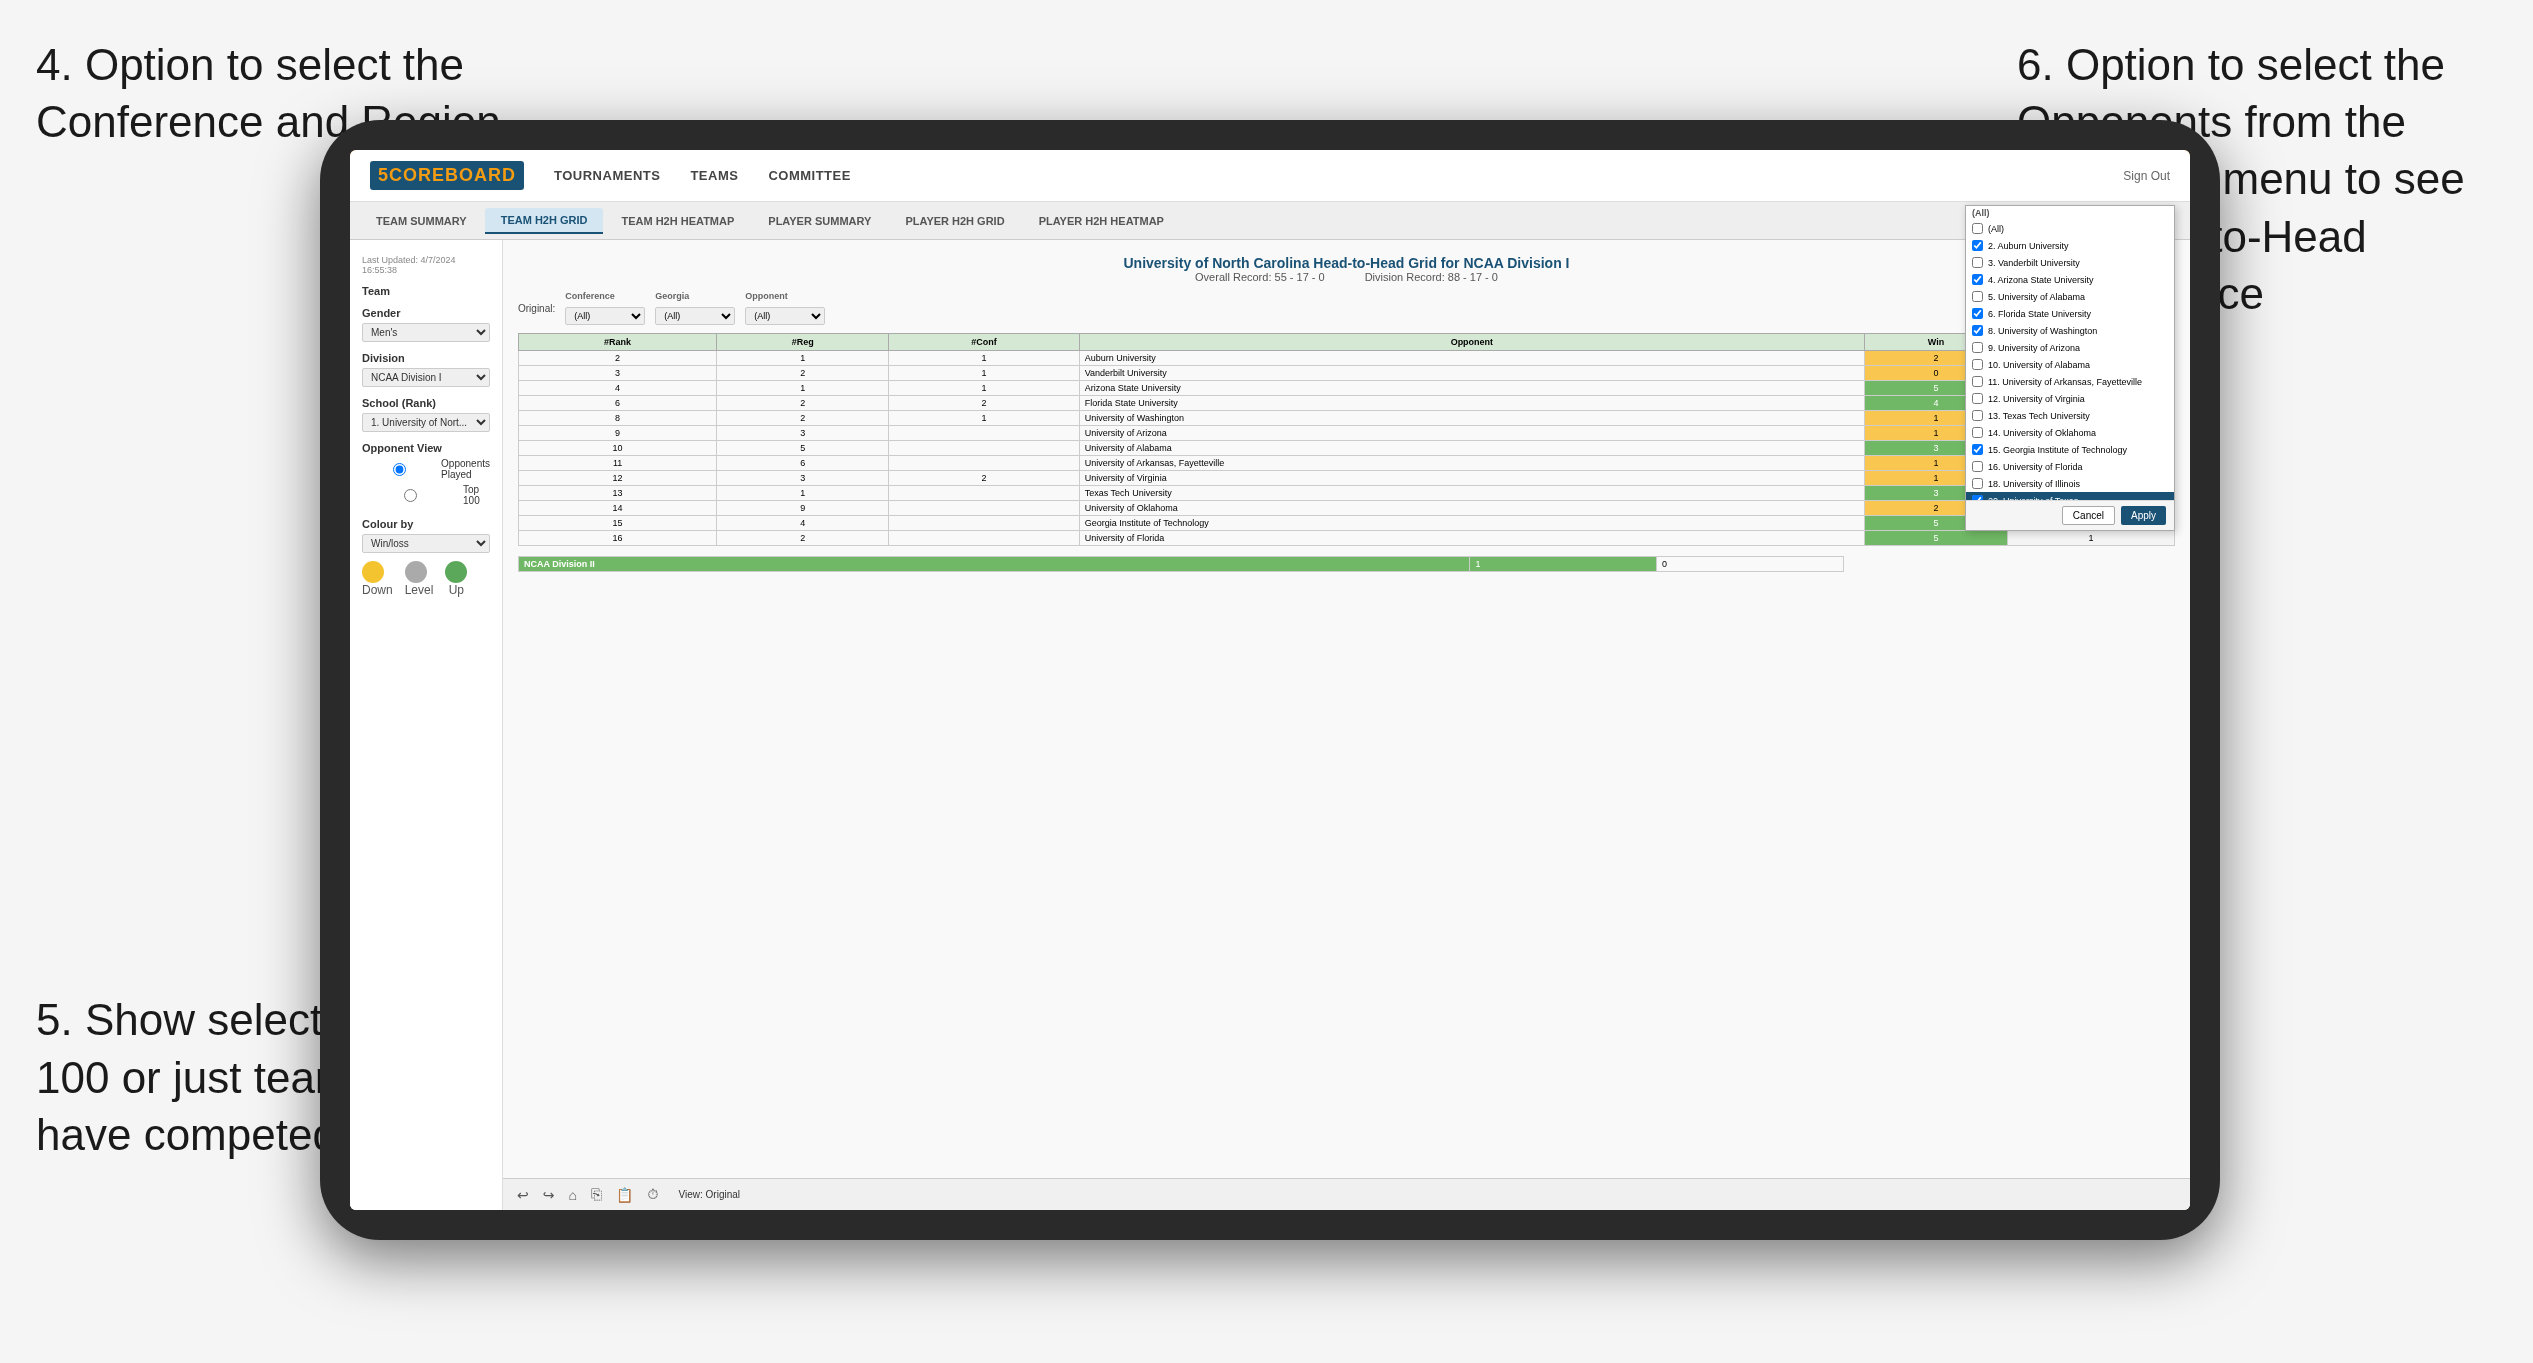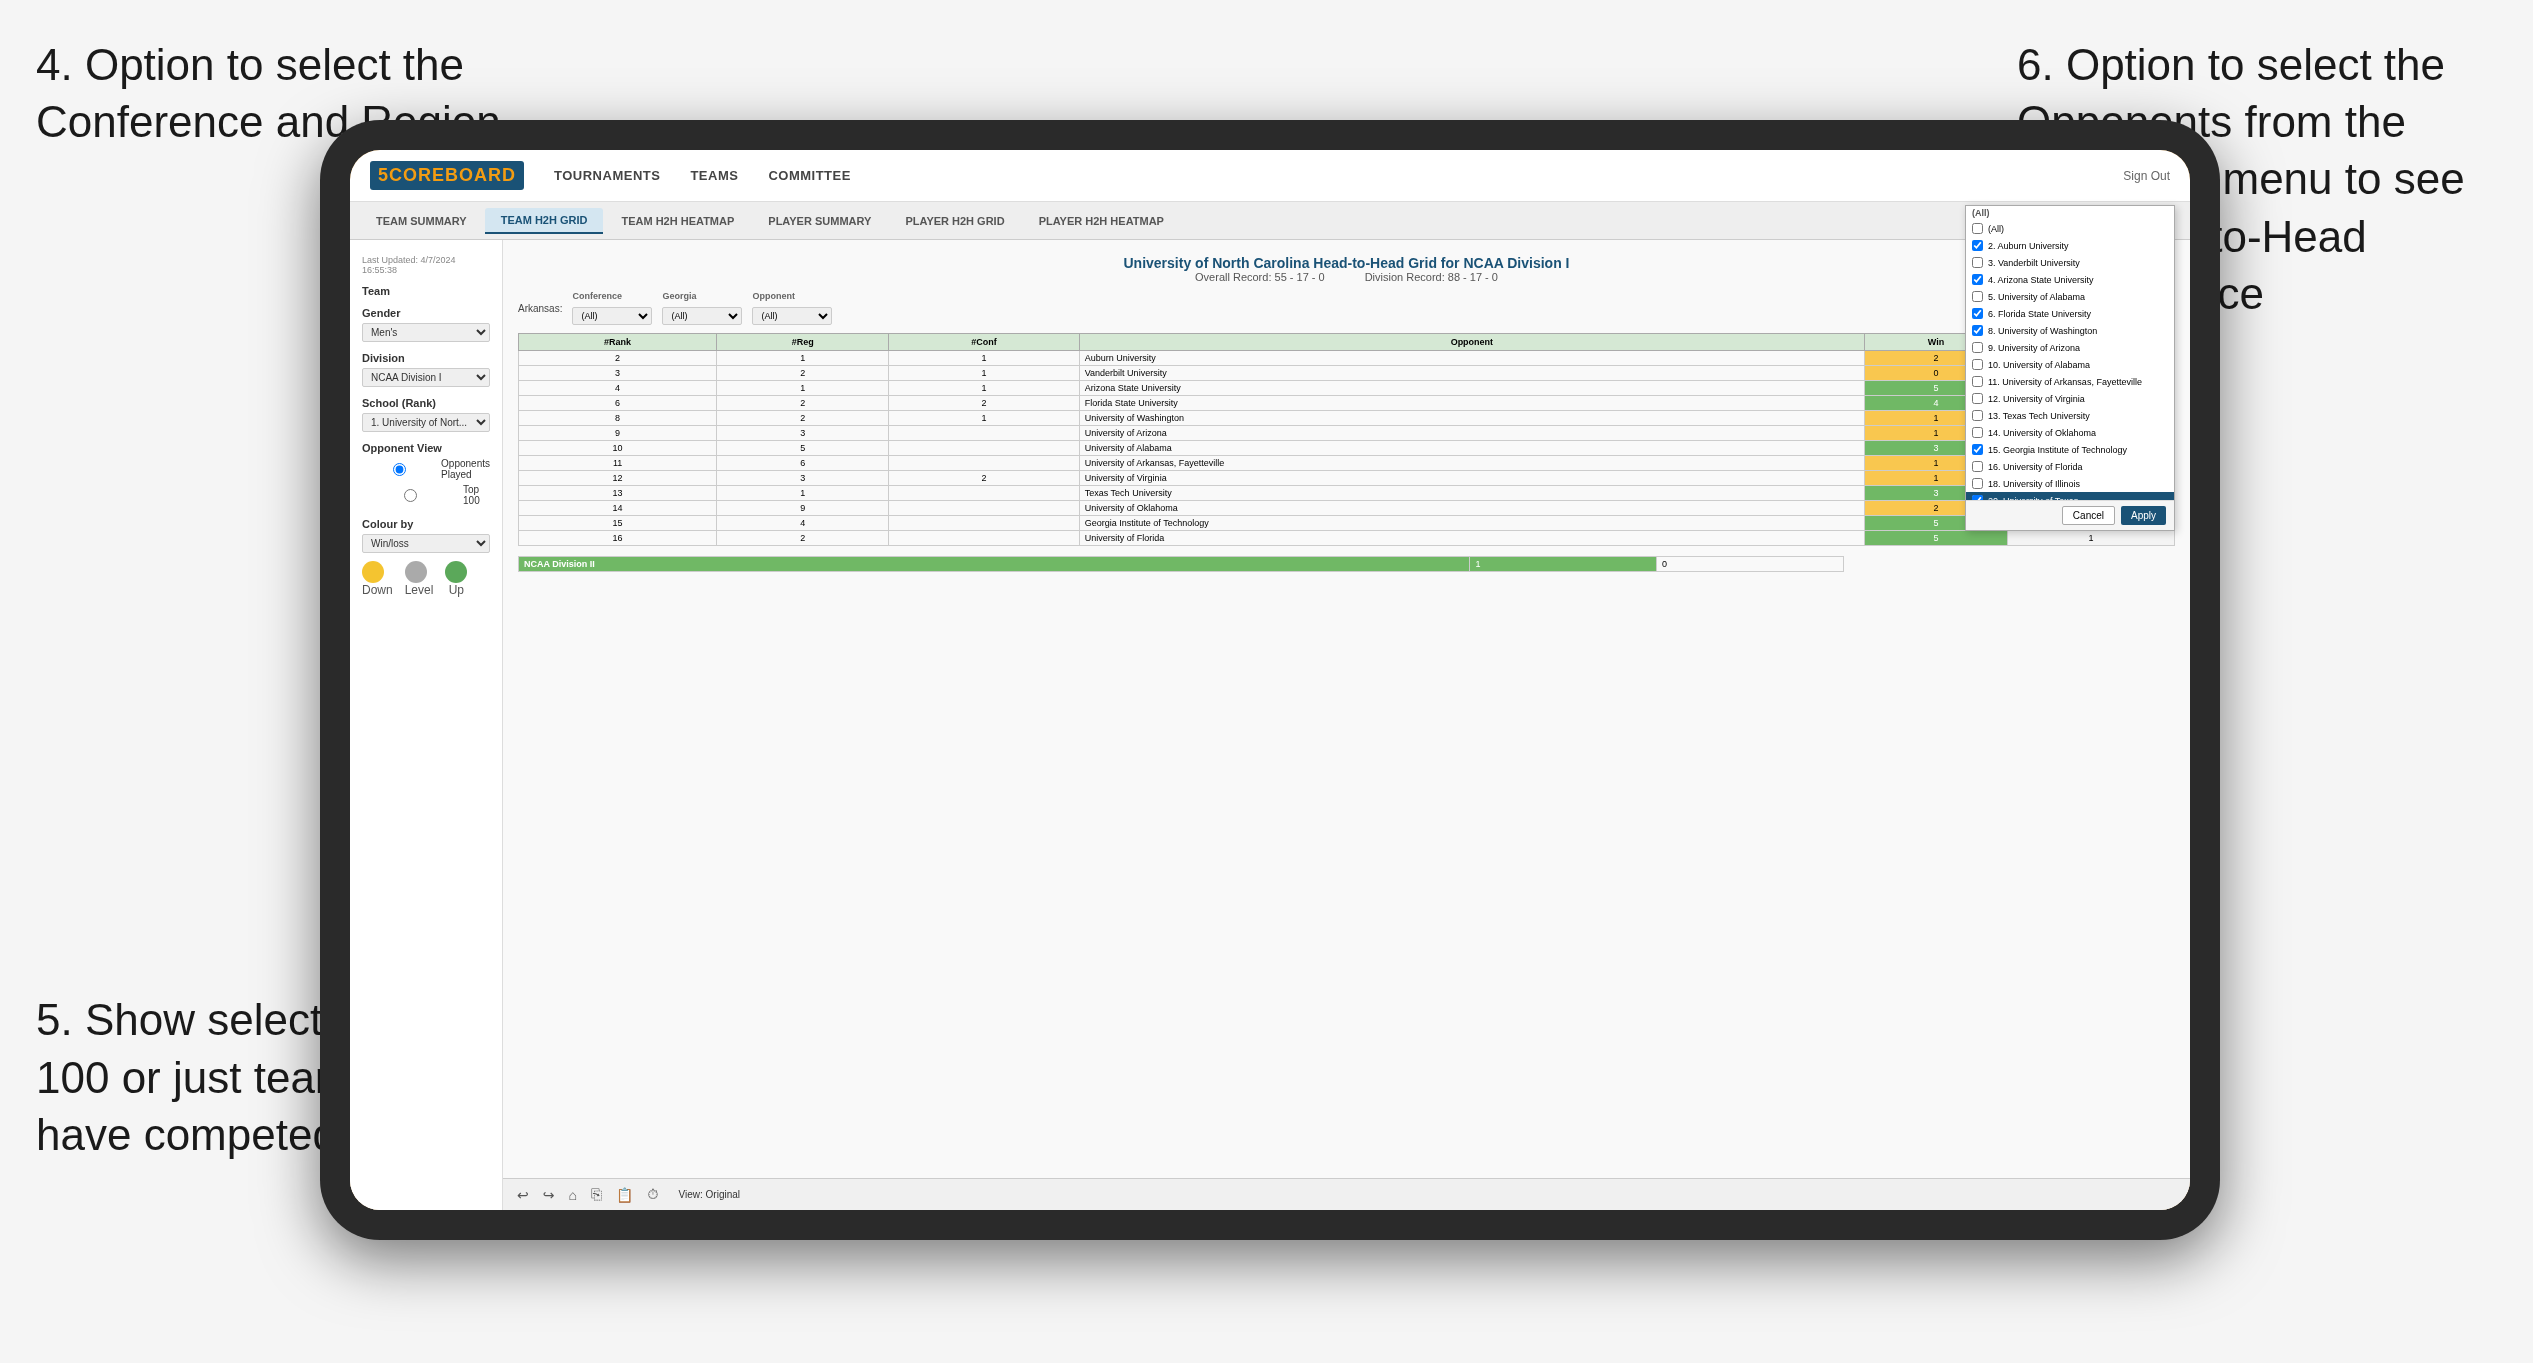--- a/index.html
+++ b/index.html
@@ -44,21 +44,21 @@
       background: #2a2a2a;
       border-radius: 60px;
       padding: 30px;
       box-shadow: 0 20px 60px rgba(0,0,0,0.5);
     }
 
     .tablet-screen {
       width: 100%;
       height: 100%;
       background: #a16207;
-      border-radius: 30px;
+      border-radius: 6px;
       overflow: hidden;
       position: relative;
     }
 
     
     .app-navbar {
       background: #fff;
       border-bottom: 1px solid #ddd;
       display: flex;
       align-items: center;
@@ -547,21 +547,21 @@
 
           <div class="report-header">
             <div class="report-title">University of North Carolina Head-to-Head Grid for NCAA Division I</div>
             <div class="report-subtitle">
               <span>Overall Record: 55 - 17 - 0</span>
               <span>Division Record: 88 - 17 - 0</span>
             </div>
           </div>
 
           <div class="filter-row">
-            <span>Arkansas:</span>
+            <span>Original:</span>
             <div class="filter-group">
               <label>Conference</label>
               <select>
                 <option>(All)</option>
               </select>
             </div>
             <div class="filter-group">
               <label>Georgia</label>
               <select>
                 <option>(All)</option>

